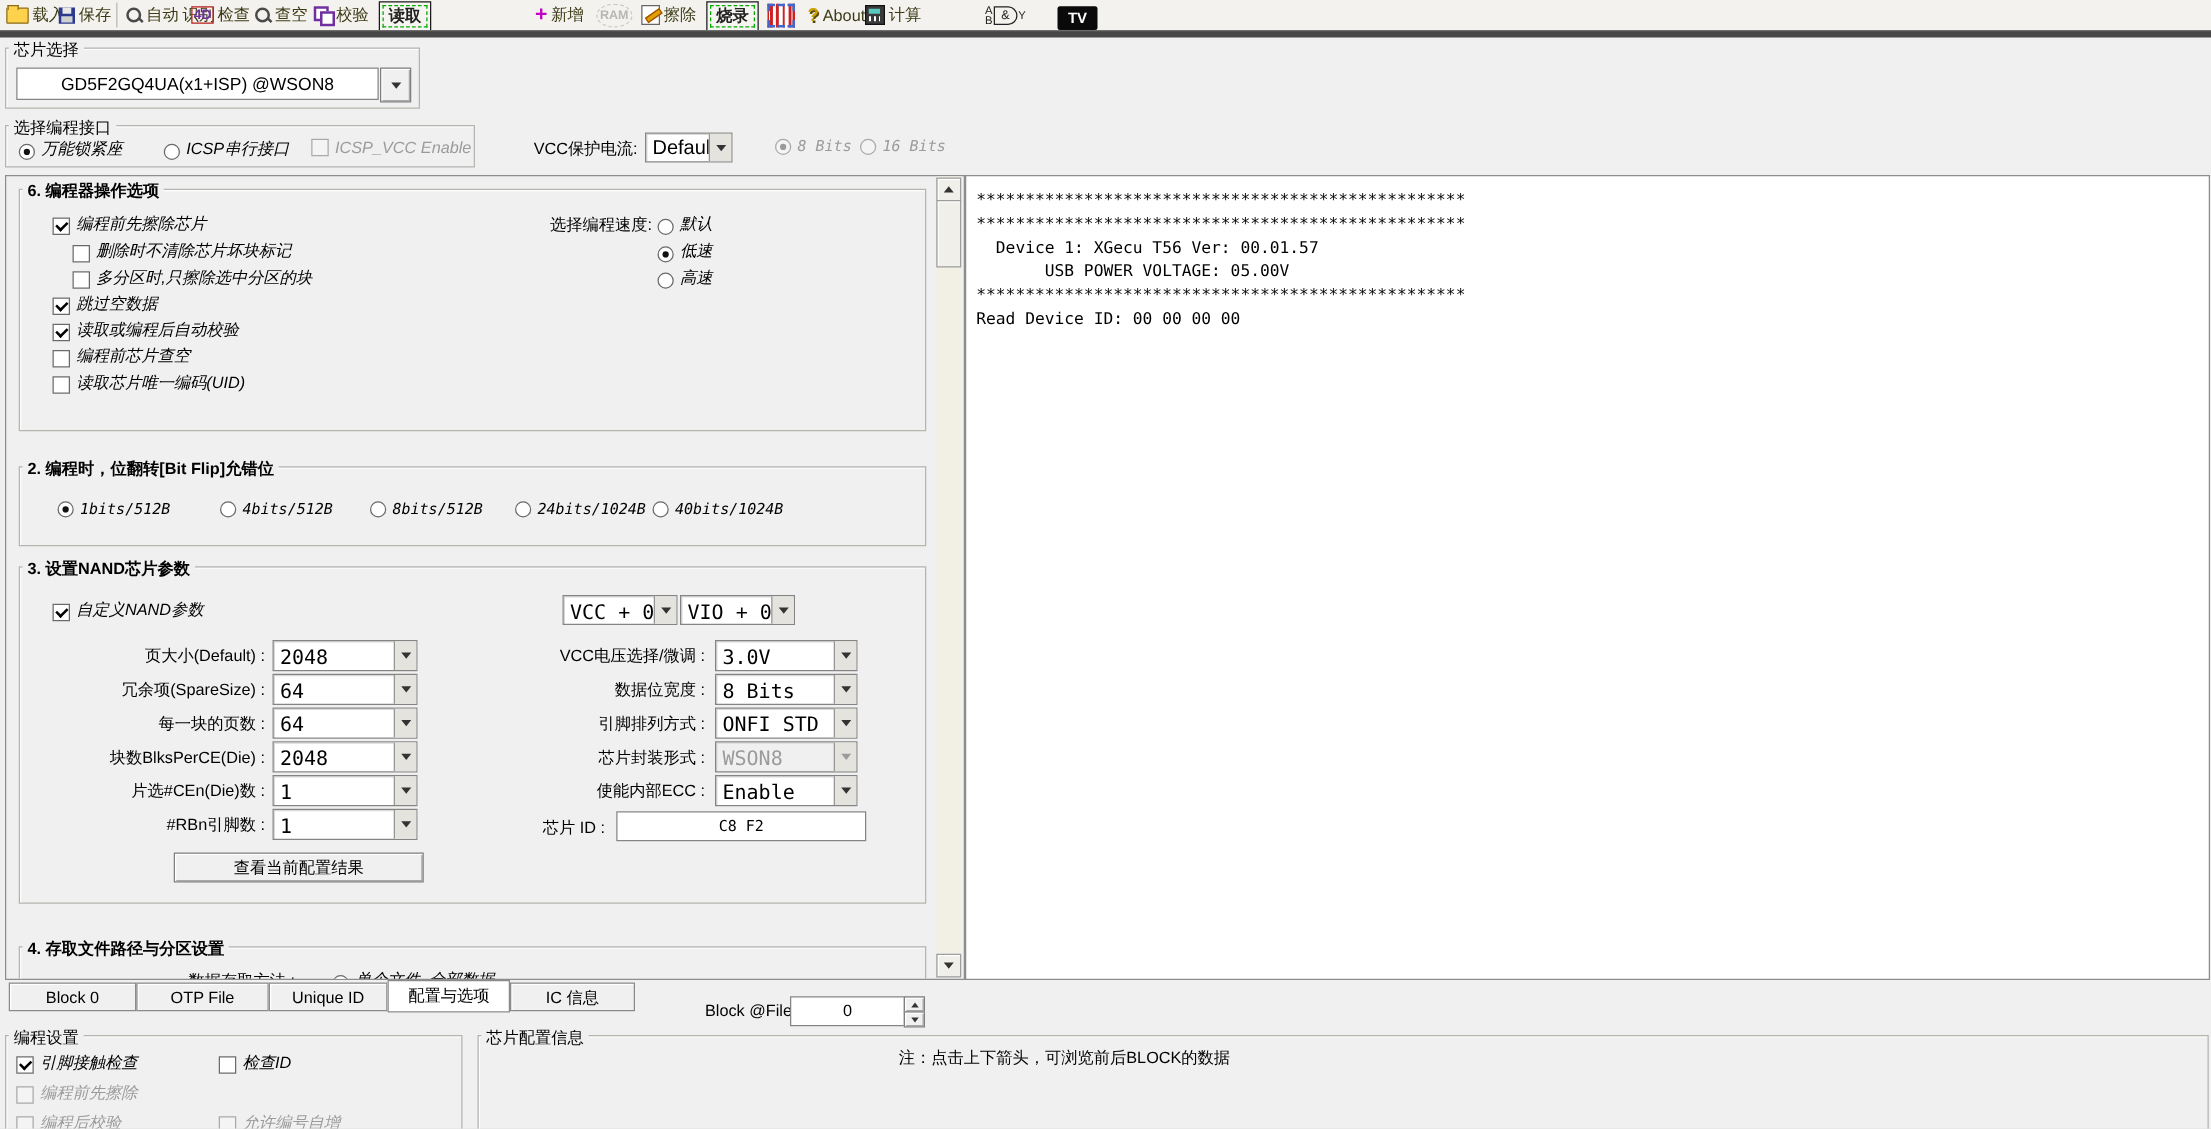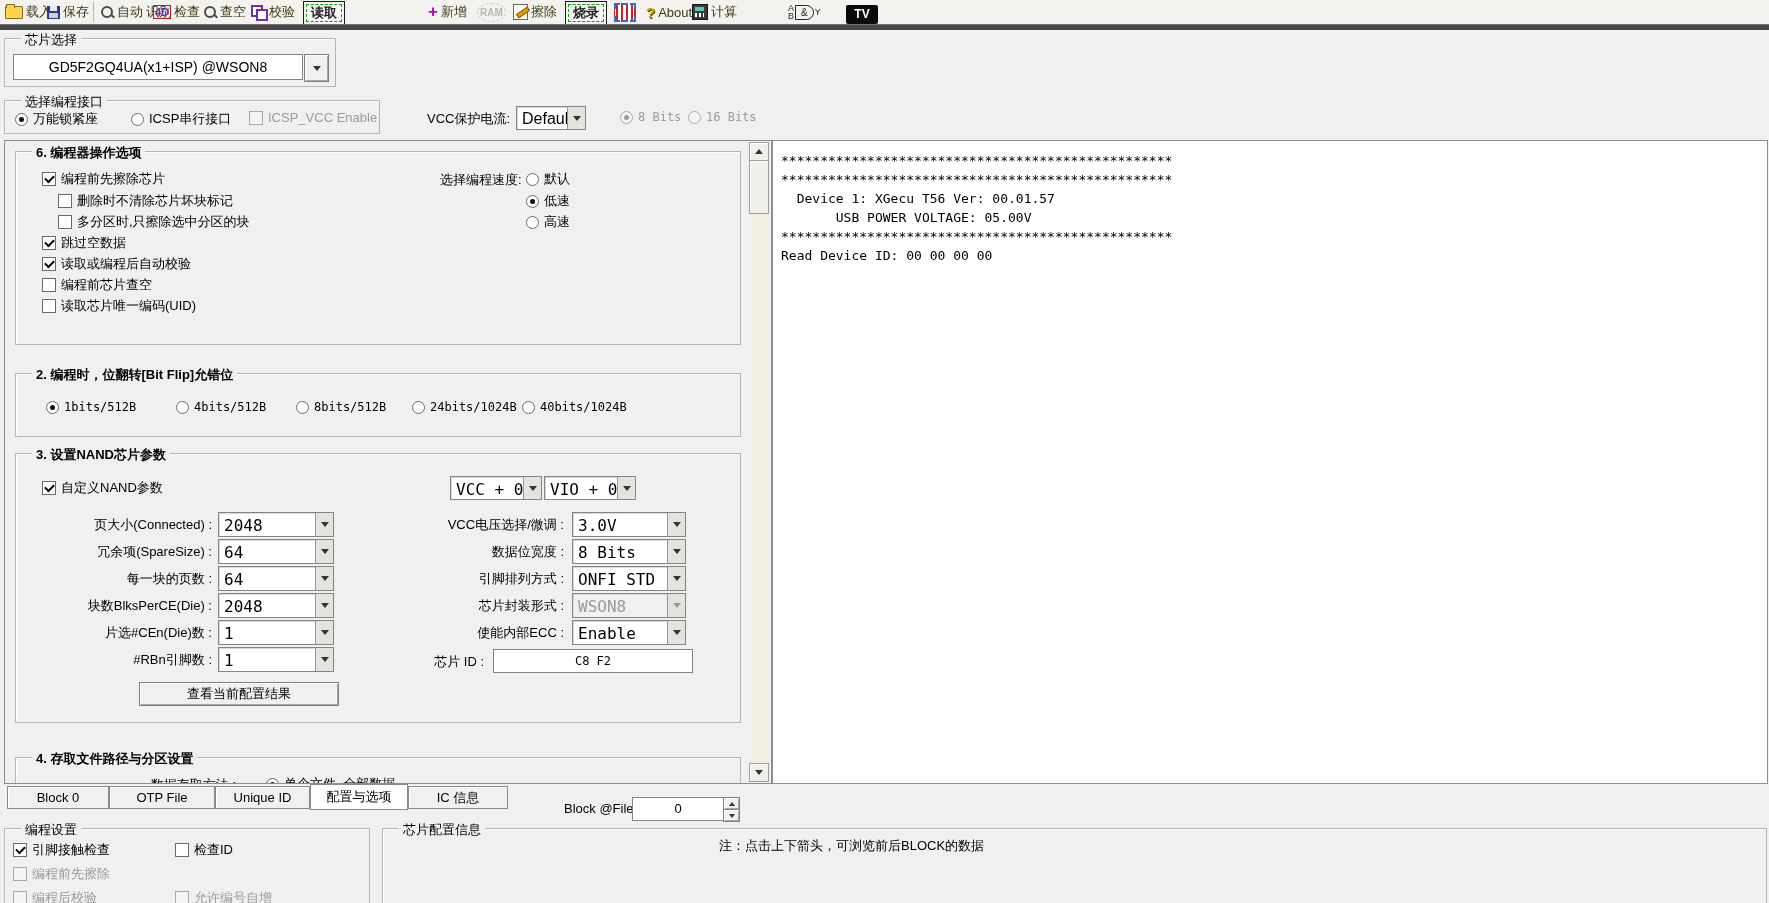--- a/index.html
+++ b/index.html
@@ -39,25 +39,25 @@
   .i-calc{width:14px;height:14px;background:#3a3a3a;border:1px solid #111;}
   .i-calc::before{content:"";position:absolute;left:2px;top:2px;width:9px;height:4px;background:#58c8c0;}
   .i-calc::after{content:"";position:absolute;left:2px;top:8px;width:9px;height:4px;background:repeating-linear-gradient(90deg,#fff 0 2px,#3a3a3a 2px 4px);}
   .i-tv{width:32px;height:19px;background:#0a0a0a;border-radius:2px;color:#fff;font-weight:bold;font-size:12px;text-align:center;line-height:19px;}
   .gatebox{display:flex;align-items:center;font-size:9px;color:#222;gap:1px;}
   .gatecore{border:1px solid #222;border-radius:0 8px 8px 0;padding:1px 5px;font-size:10px;}
   .gateio{display:flex;flex-direction:column;line-height:8px;}
 
   
   .gbox{border:1px solid #b6b4af;box-shadow:1px 1px 0 #fdfdfd inset;}
-  .legend{position:absolute;top:-8px;left:16px;background:#f0f0f0;padding:0 4px;font-size:13px;white-space:nowrap;}
+  .legend{position:absolute;top:-8px;left:2px;background:#f0f0f0;padding:0 4px;font-size:13px;white-space:nowrap;}
   .legend.bold{font-weight:bold;}
 
   
-  .cb,.radio{position:absolute;display:flex;align-items:center;gap:5px;white-space:nowrap;font-size:13px;}
+  .cb,.radio{position:absolute;display:flex;align-items:flex-end;gap:5px;white-space:nowrap;font-size:13px;font-style:italic;}
   .cbbox{width:12px;height:12px;background:#fff;border:1px solid #6a6a6a;position:relative;flex:none;}
   .cb.checked .cbbox::after{content:"";position:absolute;left:2px;top:2px;width:7px;height:4px;border-left:2px solid #000;border-bottom:2px solid #000;transform:rotate(-45deg);}
   .rdot{width:11px;height:11px;border-radius:50%;background:#fff;border:1px solid #6a6a6a;position:relative;flex:none;}
   .radio.sel .rdot::after{content:"";position:absolute;left:3px;top:3px;width:5px;height:5px;border-radius:50%;background:#111;}
   .dis{color:#9b9b9b;}
   .dis .cbbox,.dis .rdot{border-color:#a9a9a9;background:#f4f4f4;}
   .dis.sel .rdot::after{background:#9b9b9b;}
 
   .combo{position:absolute;display:flex;background:#fff;border:1px solid #848484;box-shadow:1px 1px 0 #d9d9d9 inset;}
   .cval{flex:1;padding:3px 5px 0 5px;font-family:"DejaVu Sans Mono",monospace;font-size:16px;overflow:hidden;white-space:nowrap;}
@@ -289,21 +289,21 @@
             <span class="tri-d"></span>
           </span>
         </div>
       <div class="combo" style="left:528px;top:22px;width:90px;height:22px">
           <span class="cval">VIO + 0.0V</span>
           <span class="cbtn">
             <span class="tri-d"></span>
           </span>
         </div>
 
-      <div class="rlabel" style="left:14px;top:62px;width:182px">页大小(Connected) :</div>
+      <div class="rlabel" style="left:14px;top:62px;width:182px">页大小(Default) :</div>
       <div class="combo" style="left:202px;top:58px;width:114px;height:23px">
           <span class="cval">2048</span>
           <span class="cbtn">
             <span class="tri-d"></span>
           </span>
         </div>
       <div class="rlabel" style="left:14px;top:89px;width:182px">冗余项(SpareSize) :</div>
       <div class="combo" style="left:202px;top:85px;width:114px;height:23px">
           <span class="cval">64</span>
           <span class="cbtn">

